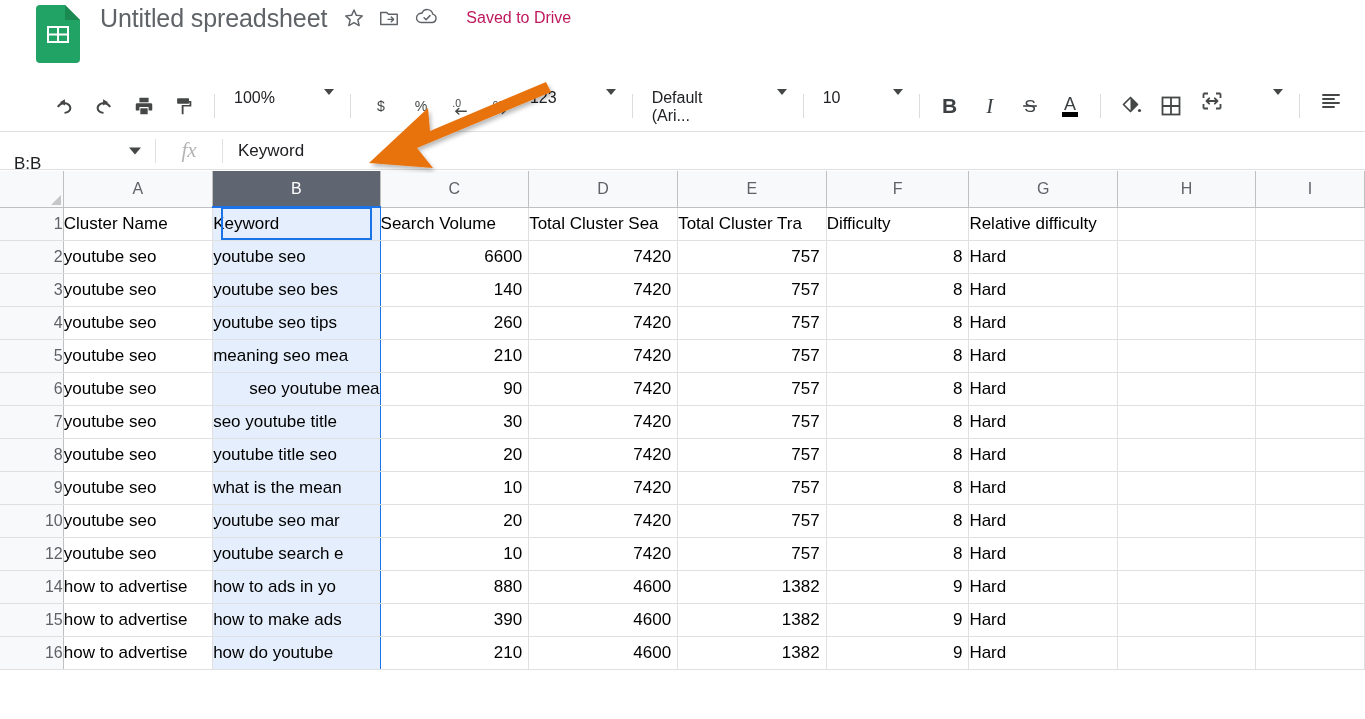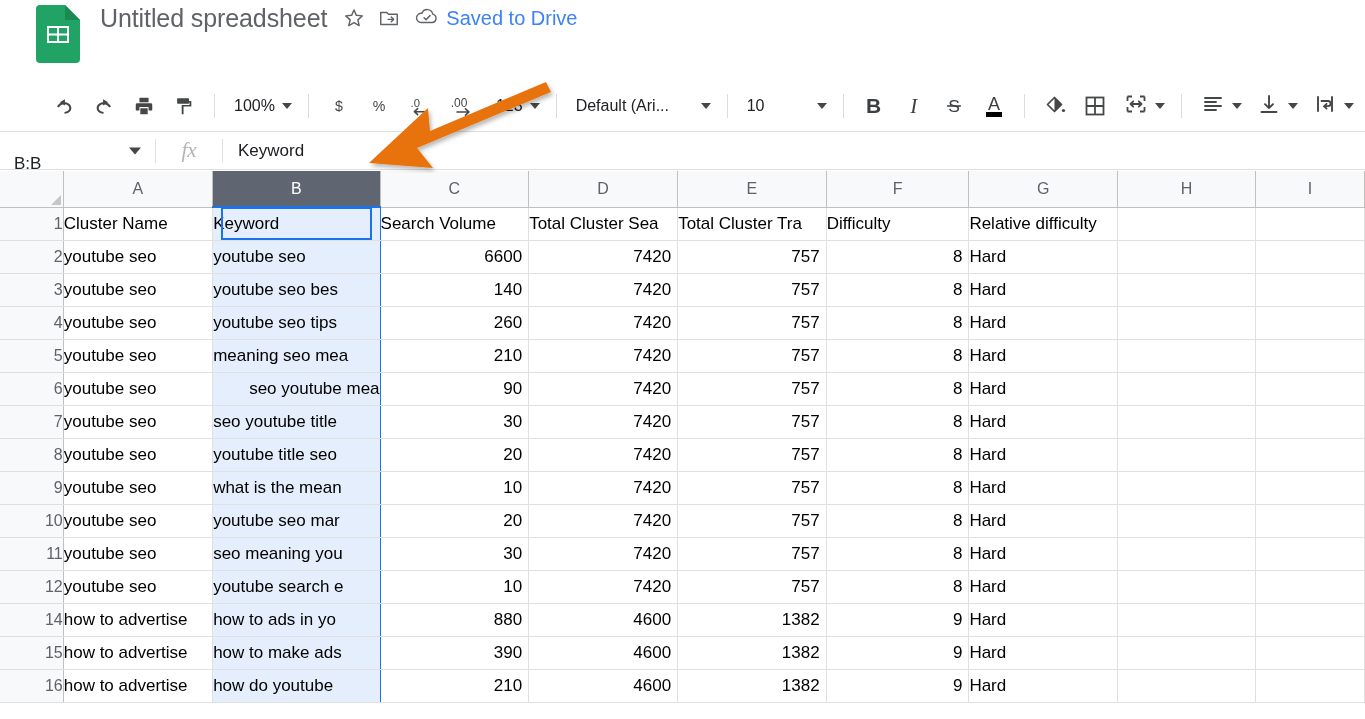--- a/index.html
+++ b/index.html
@@ -29,21 +29,21 @@
     font-size: 25px; color: #5f6368; letter-spacing: -0.1px;
     line-height: 36px; padding-right: 14px; white-space: nowrap;
     cursor: text;
   }
   .icon-btn {
     width: 26px; height: 26px; display: inline-flex;
     align-items: center; justify-content: center;
     margin-right: 9px; cursor: pointer; border-radius: 50%;
   }
   .saved-text {
-    font-size: 20px; color: #3b82f6; white-space: nowrap; margin-left: 0;
+    font-size: 16px; color: #be185d; white-space: nowrap; margin-left: 20px;
   }
   .cloud-wrap { display: inline-flex; align-items: center; gap: 7px; margin-left: 4px; }
 
   
   .menubar {
     position: absolute; left: 100px; top: 36px; height: 36px;
     display: flex; align-items: center;
   }
   .menu-item {
     font-size: 17px; color: #202124; padding: 2px 11px;
@@ -71,22 +71,22 @@
   .tb-sep {
     width: 1px; height: 24px; background: #dadce0; margin: 0 10px;
     flex: 0 0 auto;
   }
   .caret {
     width: 0; height: 0; border-left: 5px solid transparent;
     border-right: 5px solid transparent; border-top: 6px solid #444746;
     margin-left: 7px;
   }
   .tb-combo {
-    height: 34px; display: inline-flex; align-items: center;
-    padding: 0 6px 0 9px; cursor: pointer; border-radius: 4px;
+    height: 34px; display: inline-flex; 
+    padding: 0 6px 0 9px; cursor: pointer; border-radius: 4px; gap: 42px;
   }
   .toolbar-divider {
     position: absolute; left: 0; top: 131px; width: 1365px; height: 1px;
     background: #e0e0e0;
   }
 
   
   .formulabar {
     position: absolute; left: 0; top: 132px; width: 1365px; height: 38px;
     background: #ffffff; display: flex; align-items: center;
@@ -535,32 +535,20 @@
           <td class="cell sel colB-left colB-right" style="width: 151px;">youtube seo mar</td>
           <td class="cell num" style="width: 152px;">20</td>
           <td class="cell num" style="width: 151px;">7420</td>
           <td class="cell num" style="width: 151px;">757</td>
           <td class="cell num" style="width: 151px;">8</td>
           <td class="cell" style="width: 151px;">Hard</td>
           <td class="cell" style="width: 151px;"></td>
           <td class="cell" style="width: 120px;"></td>
         </tr>
         <tr>
-          <td class="rowhdr">11</td>
-          <td class="cell" style="width: 152px;">youtube seo</td>
-          <td class="cell sel colB-left colB-right" style="width: 151px;">seo meaning you</td>
-          <td class="cell num" style="width: 152px;">30</td>
-          <td class="cell num" style="width: 151px;">7420</td>
-          <td class="cell num" style="width: 151px;">757</td>
-          <td class="cell num" style="width: 151px;">8</td>
-          <td class="cell" style="width: 151px;">Hard</td>
-          <td class="cell" style="width: 151px;"></td>
-          <td class="cell" style="width: 120px;"></td>
-        </tr>
-        <tr>
           <td class="rowhdr">12</td>
           <td class="cell" style="width: 152px;">youtube seo</td>
           <td class="cell sel colB-left colB-right" style="width: 151px;">youtube search e</td>
           <td class="cell num" style="width: 152px;">10</td>
           <td class="cell num" style="width: 151px;">7420</td>
           <td class="cell num" style="width: 151px;">757</td>
           <td class="cell num" style="width: 151px;">8</td>
           <td class="cell" style="width: 151px;">Hard</td>
           <td class="cell" style="width: 151px;"></td>
           <td class="cell" style="width: 120px;"></td>

